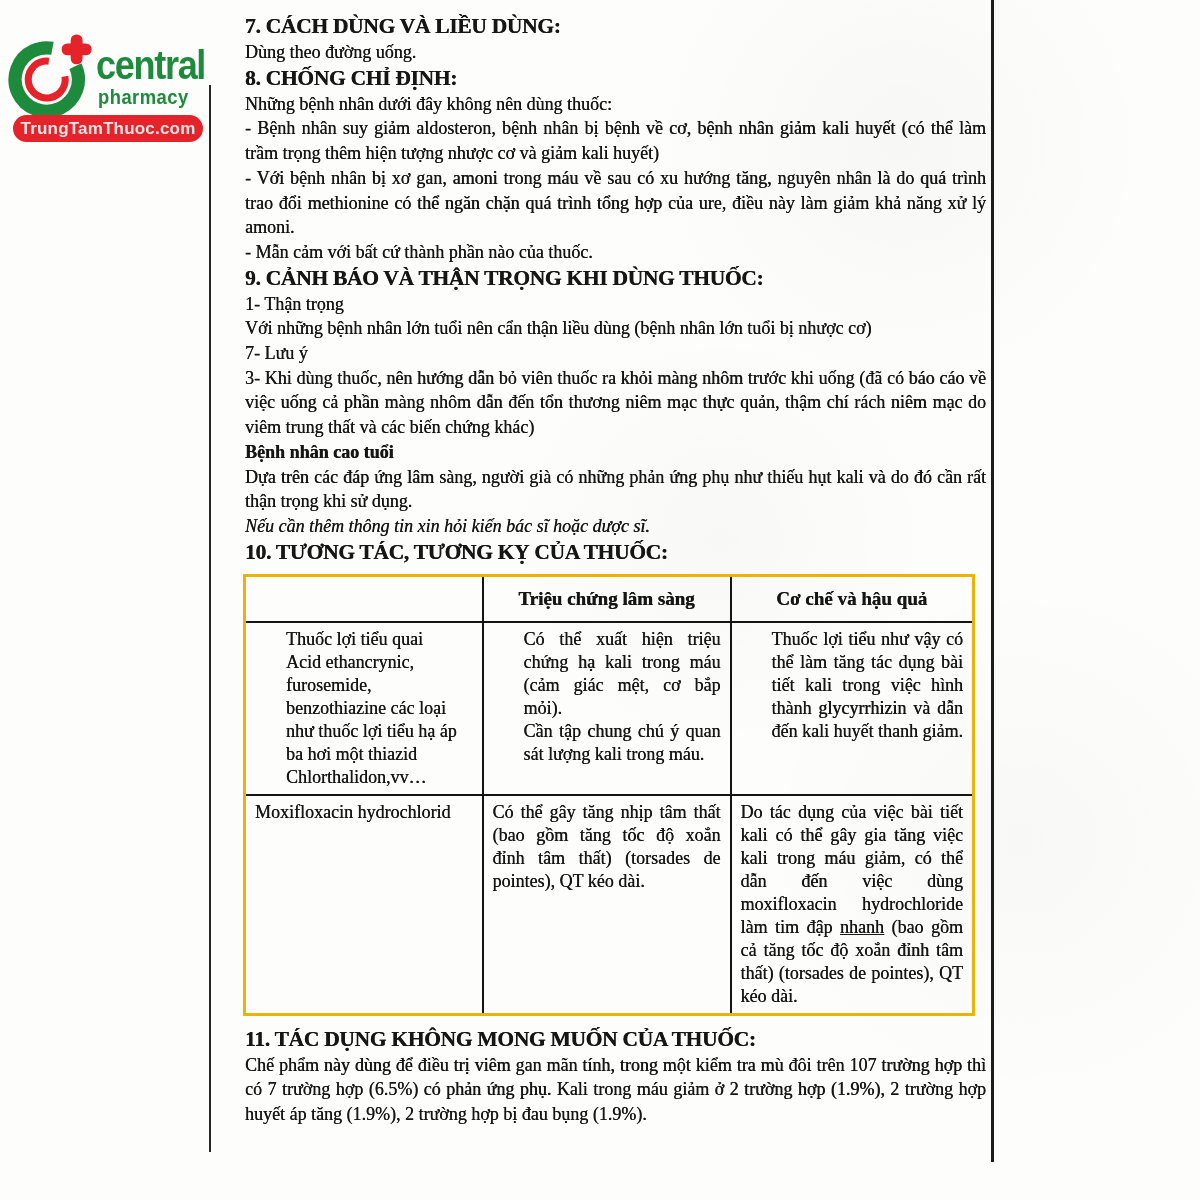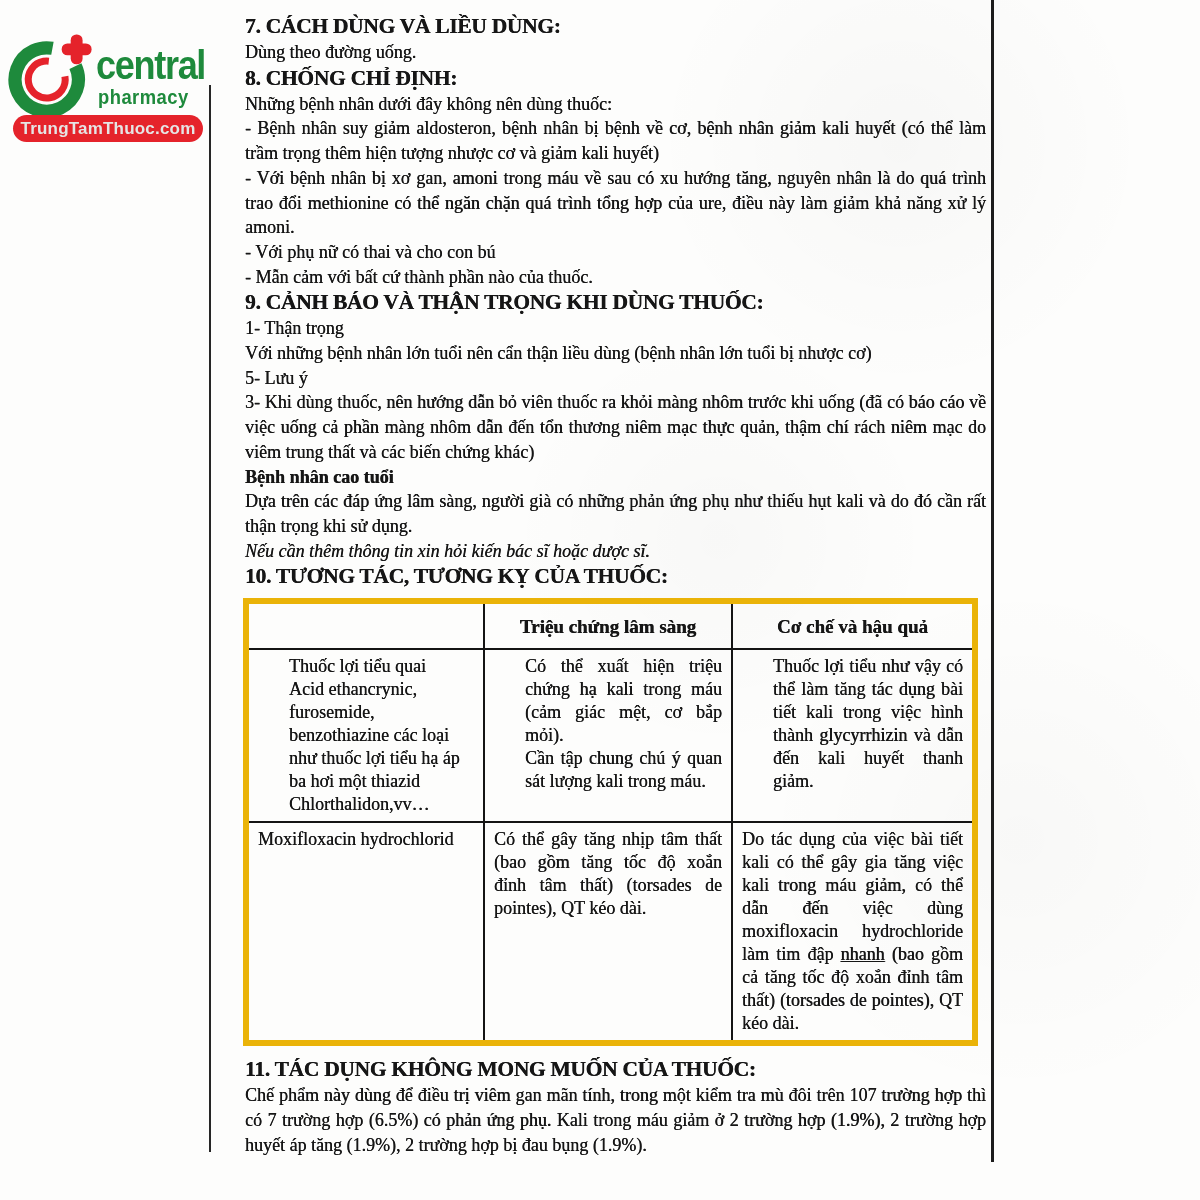--- a/index.html
+++ b/index.html
@@ -35,21 +35,21 @@
   
   .doc{position:absolute;left:245px;top:13px;width:741px;
     text-shadow:0.35px 0 0 currentColor;}
   .h{font-size:21.5px;line-height:27px;font-weight:700;letter-spacing:-0.3px;}
   .p{font-size:18px;line-height:24.7px;text-align:justify;}
   .b{font-weight:700;}
   .i{font-style:italic;}
 
   
   .tbl{border-collapse:collapse;table-layout:fixed;width:729px;
-    margin:8px 0 10px -2px;border:6px solid #eab308;}
+    margin:8px 0 10px -2px;border:3px solid #eab308;}
   .tbl td,.tbl th{border:2px solid #141414;vertical-align:top;
     font-size:18px;line-height:23px;padding:5px 9px;overflow:hidden;}
   .tbl th{font-size:19px;font-weight:700;text-align:center;vertical-align:middle;height:40px;padding:2px 4px;}
   .row-1 td{height:131px;padding-left:40px;}
   .row-2 td{height:172px;}
   .cell-j{text-align:justify;}
   .pre{white-space:pre-line;}
   .u{text-decoration:underline;}
 </style>
 </head>
@@ -71,27 +71,26 @@
 </div>
 
 <div class="doc">
   <div class="h">7. CÁCH DÙNG VÀ LIỀU DÙNG:</div>
   <div class="p">Dùng theo đường uống.</div>
 
   <div class="h">8. CHỐNG CHỈ ĐỊNH:</div>
   <div class="p">Những bệnh nhân dưới đây không nên dùng thuốc:</div>
   <div class="p">- Bệnh nhân suy giảm aldosteron, bệnh nhân bị bệnh về cơ, bệnh nhân giảm kali huyết (có thể làm trầm trọng thêm hiện tượng nhược cơ và giảm kali huyết)</div>
   <div class="p">- Với bệnh nhân bị xơ gan, amoni trong máu về sau có xu hướng tăng, nguyên nhân là do quá trình trao đổi methionine có thể ngăn chặn quá trình tổng hợp của ure, điều này làm giảm khả năng xử lý amoni.</div>
-  <div class="p">- Với phụ nữ có thai và cho con bú</div>
   <div class="p">- Mẫn cảm với bất cứ thành phần nào của thuốc.</div>
 
   <div class="h">9. CẢNH BÁO VÀ THẬN TRỌNG KHI DÙNG THUỐC:</div>
   <div class="p">1- Thận trọng</div>
   <div class="p">Với những bệnh nhân lớn tuổi nên cẩn thận liều dùng (bệnh nhân lớn tuổi bị nhược cơ)</div>
-  <div class="p">5- Lưu ý</div>
+  <div class="p">7- Lưu ý</div>
   <div class="p">3- Khi dùng thuốc, nên hướng dẫn bỏ viên thuốc ra khỏi màng nhôm trước khi uống (đã có báo cáo về việc uống cả phần màng nhôm dẫn đến tổn thương niêm mạc thực quản, thậm chí rách niêm mạc do viêm trung thất và các biến chứng khác)</div>
   <div class="p b">Bệnh nhân cao tuổi</div>
   <div class="p">Dựa trên các đáp ứng lâm sàng, người già có những phản ứng phụ như thiếu hụt kali và do đó cần rất thận trọng khi sử dụng.</div>
   <div class="p i">Nếu cần thêm thông tin xin hỏi kiến bác sĩ hoặc dược sĩ.</div>
 
   <div class="h">10. TƯƠNG TÁC, TƯƠNG KỴ CỦA THUỐC:</div>
 
   <table class="tbl">
     <colgroup>
         <col style="width:238px">

